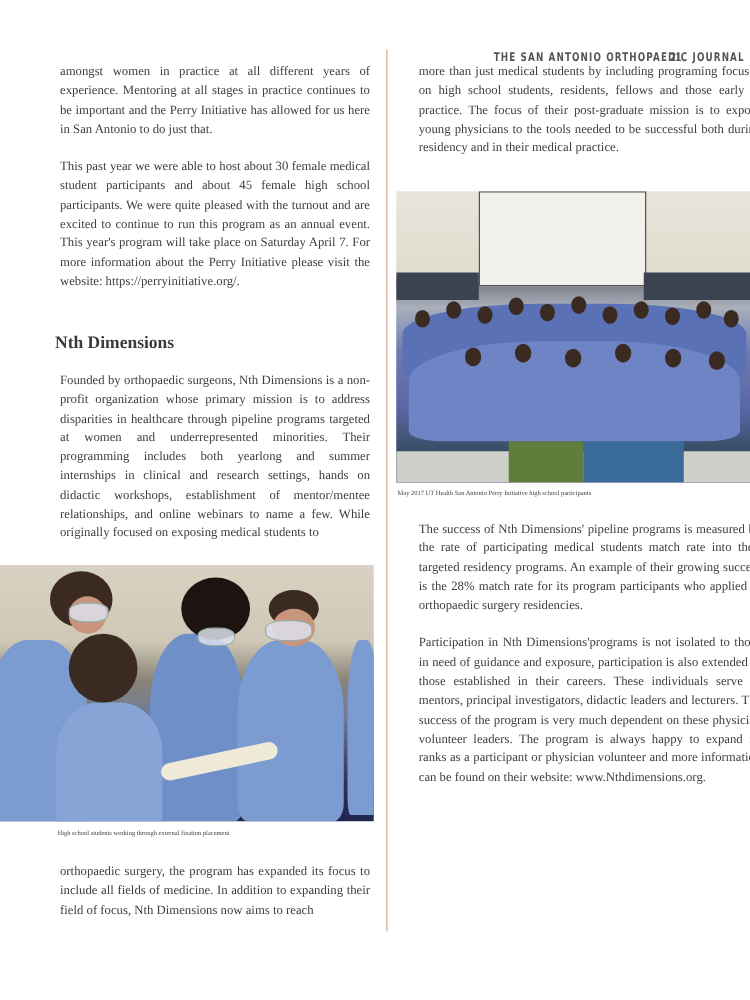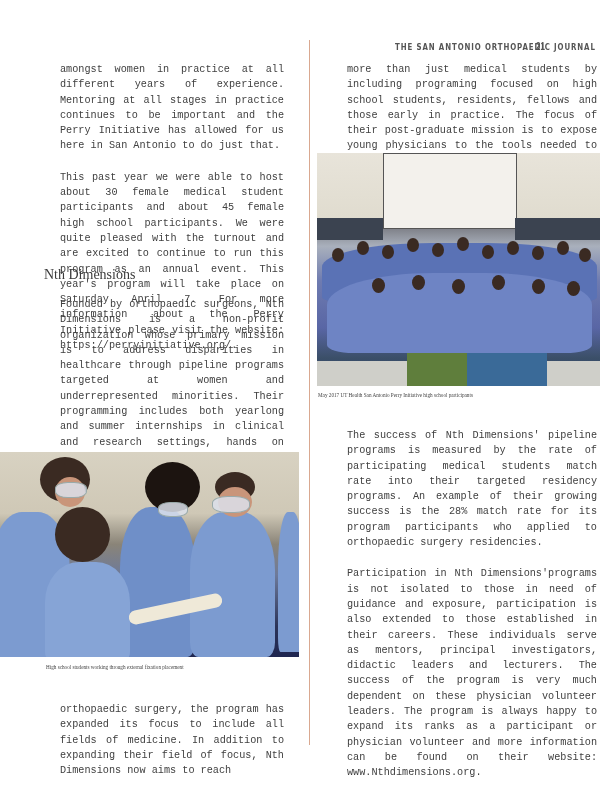--- a/index.html
+++ b/index.html
@@ -25,26 +25,25 @@
       transform: scaleX(0.8);
     }
     .divider {
       position: absolute; left: 309px; top: 40px; width: 1px; height: 705px;
       background: #d9a890;
     }
     .col { position: absolute; }
     .col-left { left: 44px; width: 256px; }
     .col-right { left: 331px; width: 282px; }
     p {
-      margin: 16px; font-size: 10.2px; line-height: 15.3px; text-align: justify;
+      margin: 4px; font-size: 10.2px; line-height: 15.3px; text-align: justify;
       color: #404040;
-      font-family: Liberation Mono, monospace;
     }
     h2 {
-      margin: 0; font-size: 14px; font-weight: normal; color: #3a3a3a; line-height: 18px;
+      margin: 0; font-size: 14px; font-weight: bold; color: #3a3a3a; line-height: 18px;
     }
     .photo {
       position: absolute; overflow: hidden;
     }
     .caption {
       position: absolute; font-size: 5.2px; color: #444; white-space: nowrap;
       font-family: "Liberation Serif", serif;
     }
     
     .photo-1 {

